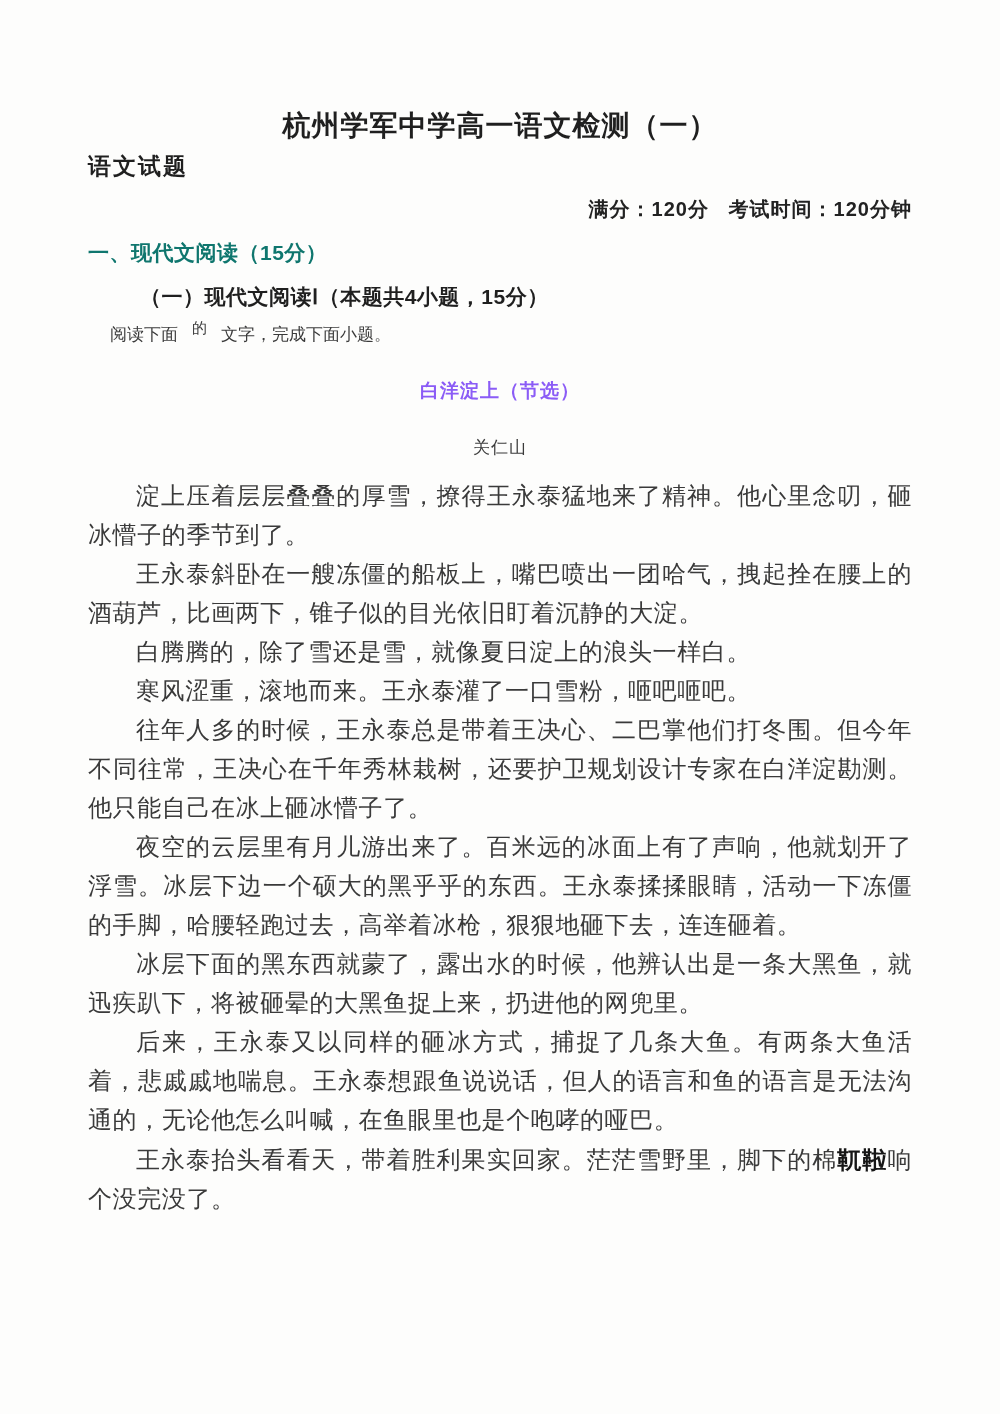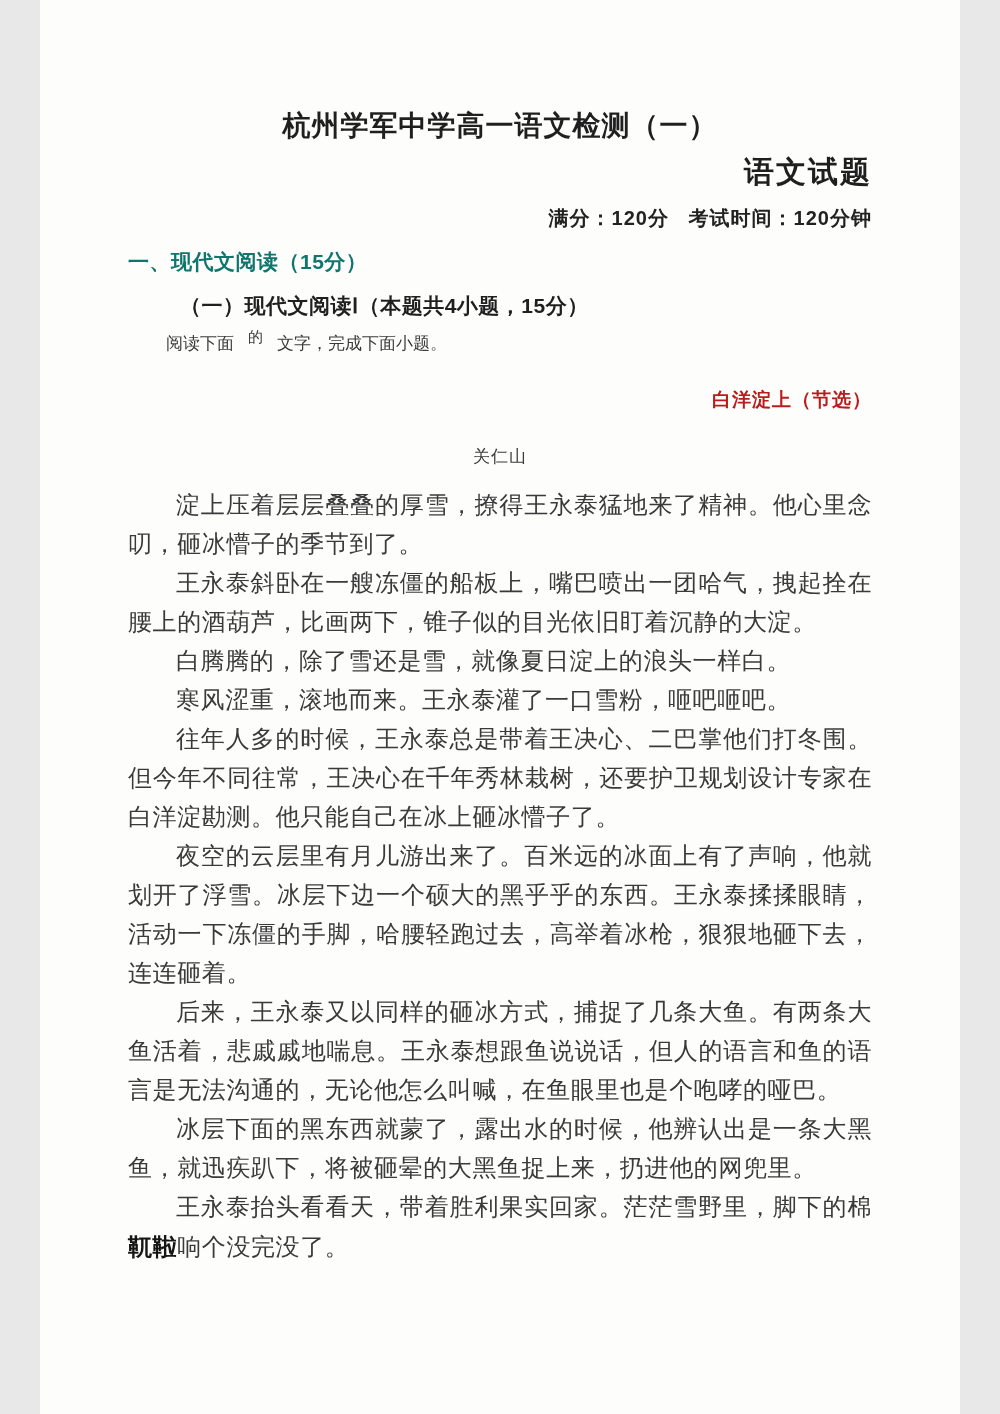--- a/index.html
+++ b/index.html
@@ -2,21 +2,21 @@
 <html><head>
 <meta charset="utf-8">
 <style>
   html, body {
     margin: 0;
     padding: 0;
     background: #e8e8e8;
   }
   .page {
     position: relative;
-    width: 920px;
+    width: 1000px;
     height: 1414px;
     margin: 0 auto;
     background: #fdfdfc;
     box-sizing: border-box;
     overflow: hidden;
     color: #2b2b2b;
   }
   .inner {
     padding: 108px 88px 0 88px;
   }
@@ -24,24 +24,24 @@
   .doc-title {
     text-align: center;
     font-family: "Liberation Sans", sans-serif;
     font-weight: 700;
     font-size: 28px;
     letter-spacing: 1px;
     color: #1f1f1f;
     line-height: 1.3;
   }
   .doc-subtitle {
-    text-align: right;
+    text-align: left;
     font-family: "Liberation Sans", sans-serif;
     font-weight: 700;
-    font-size: 30px;
+    font-size: 23px;
     letter-spacing: 2px;
     color: #1f1f1f;
     margin-top: 8px;
     line-height: 1.3;
   }
   .exam-info {
     text-align: right;
     font-family: "Liberation Sans", sans-serif;
     font-weight: 700;
     font-size: 20px;
@@ -66,35 +66,35 @@
     color: #1f1f1f;
     margin-top: 16px;
     margin-left: 52px;
     letter-spacing: 0.5px;
   }
   .instruction {
     font-family: "DejaVu Serif", serif;
     font-size: 17px;
     color: #3a3a3a;
     margin-top: 12px;
-    margin-left: 38px;
+    margin-left: 22px;
   }
   .instruction .sup-char {
     display: inline-block;
     font-size: 15px;
     transform: translateY(-7px);
     margin: 0 14px;
   }
   
   .passage-title {
-    text-align: right;
+    text-align: center;
     font-family: "Liberation Sans", sans-serif;
     font-weight: 700;
     font-size: 19px;
-    color: #b91c1c;
+    color: #8b5cf6;
     margin-top: 32px;
     letter-spacing: 1px;
   }
   .passage-author {
     text-align: center;
     font-family: "DejaVu Serif", serif;
     font-size: 17px;
     color: #3a3a3a;
     margin-top: 32px;
     letter-spacing: 1px;
@@ -141,19 +141,19 @@
 
     <div class="passage-author">关仁山</div>
 
     <div class="passage-body" id="passage-body">
         <p><span>淀上压着层层叠叠的厚雪，撩得王永泰猛地来了精神。他心里念叨，砸冰懵子的季节到了。</span></p>
         <p><span>王永泰斜卧在一艘冻僵的船板上，嘴巴喷出一团哈气，拽起拴在腰上的酒葫芦，比画两下，锥子似的目光依旧盯着沉静的大淀。</span></p>
         <p><span>白腾腾的，除了雪还是雪，就像夏日淀上的浪头一样白。</span></p>
         <p><span>寒风涩重，滚地而来。王永泰灌了一口雪粉，咂吧咂吧。</span></p>
         <p><span>往年人多的时候，王永泰总是带着王决心、二巴掌他们打冬围。但今年不同往常，王决心在千年秀林栽树，还要护卫规划设计专家在白洋淀勘测。他只能自己在冰上砸冰懵子了。</span></p>
         <p><span>夜空的云层里有月儿游出来了。百米远的冰面上有了声响，他就划开了浮雪。冰层下边一个硕大的黑乎乎的东西。王永泰揉揉眼睛，活动一下冻僵的手脚，哈腰轻跑过去，高举着冰枪，狠狠地砸下去，连连砸着。</span></p>
+        <p><span>冰层下面的黑东西就蒙了，露出水的时候，他辨认出是一条大黑鱼，就迅疾趴下，将被砸晕的大黑鱼捉上来，扔进他的网兜里。</span></p>
         <p><span>后来，王永泰又以同样的砸冰方式，捕捉了几条大鱼。有两条大鱼活着，悲戚戚地喘息。王永泰想跟鱼说说话，但人的语言和鱼的语言是无法沟通的，无论他怎么叫喊，在鱼眼里也是个咆哮的哑巴。</span></p>
-        <p><span>冰层下面的黑东西就蒙了，露出水的时候，他辨认出是一条大黑鱼，就迅疾趴下，将被砸晕的大黑鱼捉上来，扔进他的网兜里。</span></p>
         <p><span>王永泰抬头看看天，带着胜利果实回家。茫茫雪野里，脚下的棉</span><span class="seg-bold">靰鞡</span><span>响个没完没了。</span></p>
       </div>
 
   </div>
 </div>
 
 </body></html>

